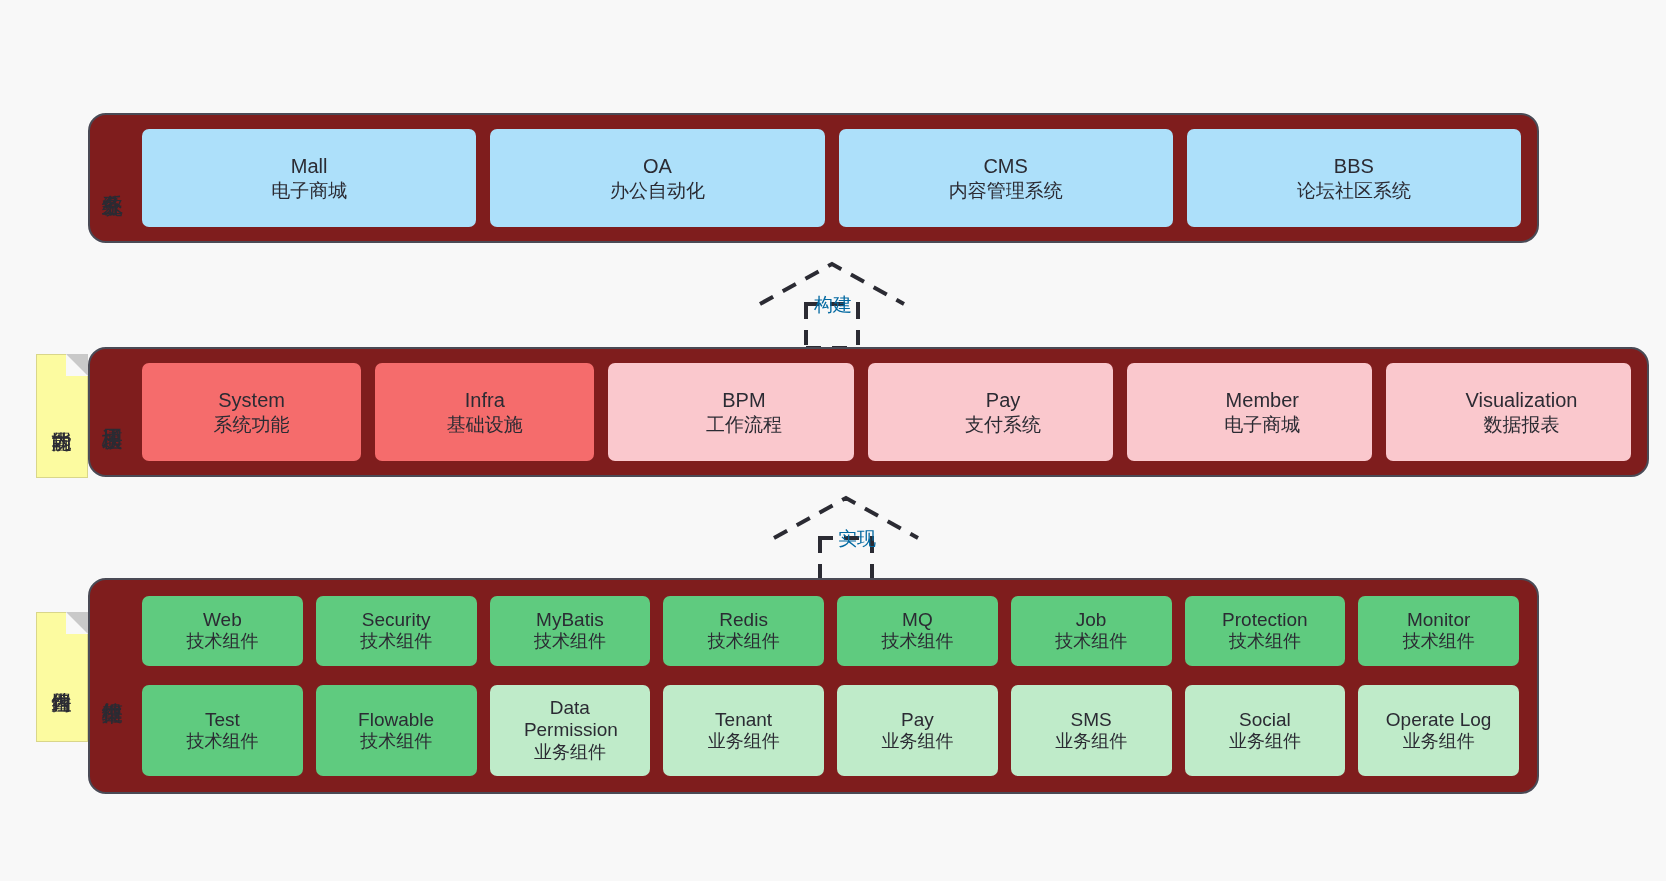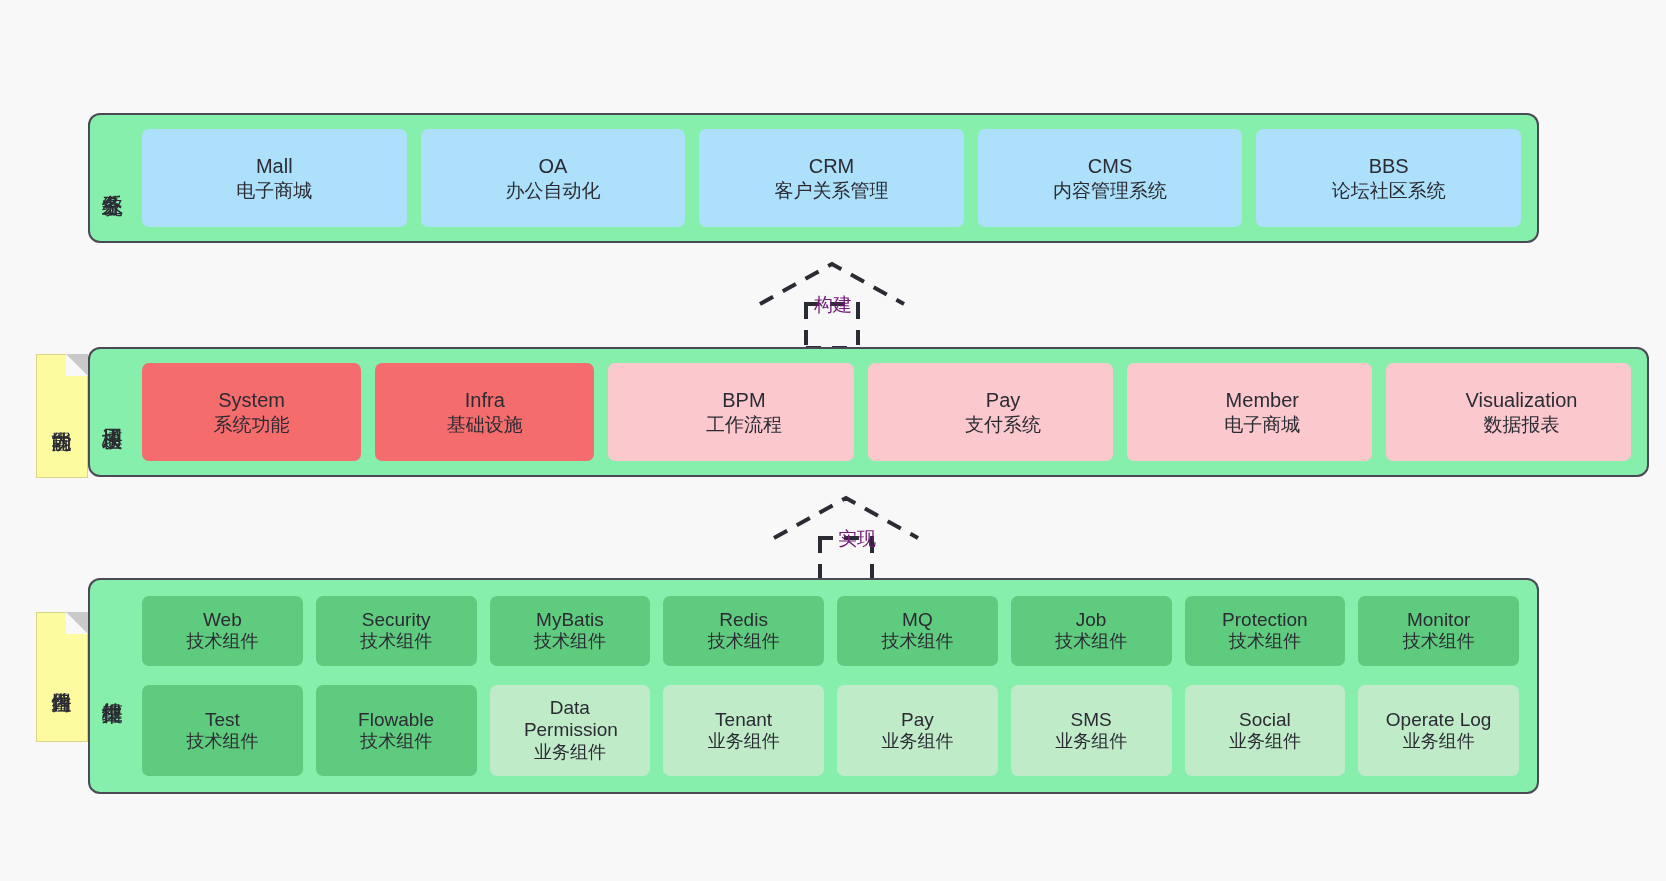--- a/index.html
+++ b/index.html
@@ -8,23 +8,23 @@
     height: 881px;
     background: #F8F8F8;
     font-family: "Liberation Sans", "DejaVu Sans", sans-serif;
     overflow: hidden;
   }
   #canvas { position: relative; width: 1666px; height: 881px; }
 
   
   .layer {
     position: absolute;
-    background: #86efac;
+    background: #7f1d1d;
     border: 2px solid #4A4A55;
-    border-radius: 12px;
+    border-radius: 18px;
     display: flex;
     align-items: stretch;
   }
   .layer-title {
     flex: 0 0 auto;
     width: 44px;
     display: flex;
     align-items: center;
     justify-content: center;
     font-size: 21px;
@@ -106,45 +106,41 @@
     width: 22px; height: 22px;
     background: #F8F8F8;
     z-index: -1;
   }
 
   
   .connector { position: absolute; }
   .connector .lbl {
     position: absolute;
     font-size: 19px;
-    color: #701a75;
+    color: #0369a1;
     background: transparent;
     white-space: nowrap;
     z-index: 2;
   }
 </style>
 </head>
 <body>
 
 <div id="canvas">
 
   <div class="layer" id="layer-0" style="left:88px; top:113px; width:1451px; height:130px;">
     <div class="layer-title">业务系统</div>
     <div class="layer-body">
       <div class="cell blue">
         <span class="t1">Mall</span>
         <span class="t2">电子商城</span>
       </div>
       <div class="cell blue">
         <span class="t1">OA</span>
         <span class="t2">办公自动化</span>
-      </div>
-      <div class="cell blue">
-        <span class="t1">CRM</span>
-        <span class="t2">客户关系管理</span>
       </div>
       <div class="cell blue">
         <span class="t1">CMS</span>
         <span class="t2">内容管理系统</span>
       </div>
       <div class="cell blue">
         <span class="t1">BBS</span>
         <span class="t2">论坛社区系统</span>
       </div>
     </div>

